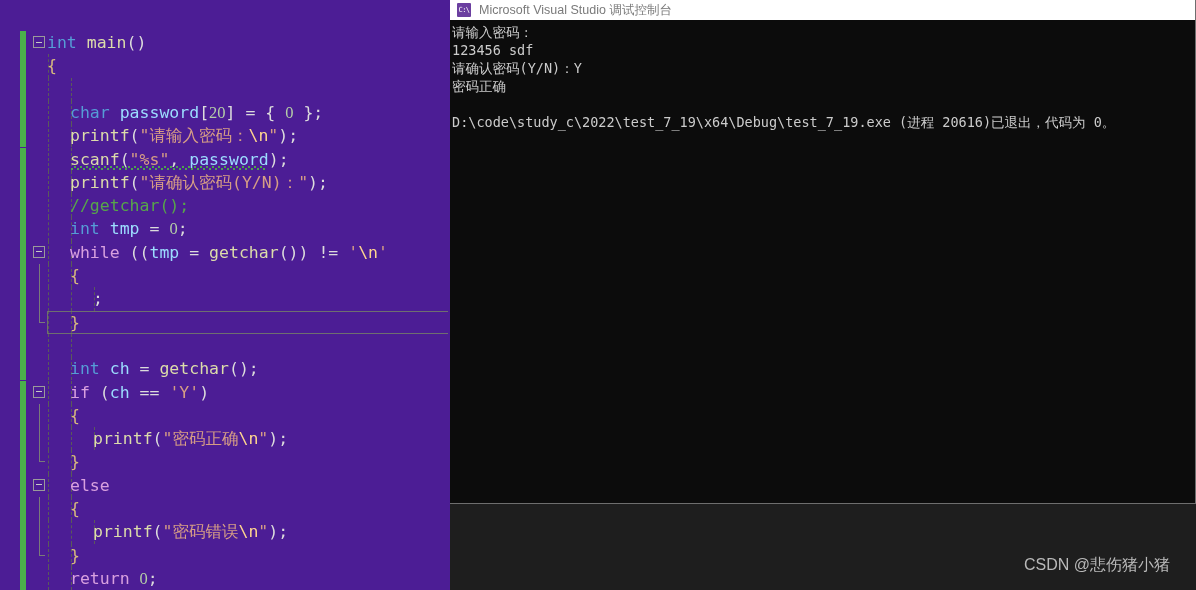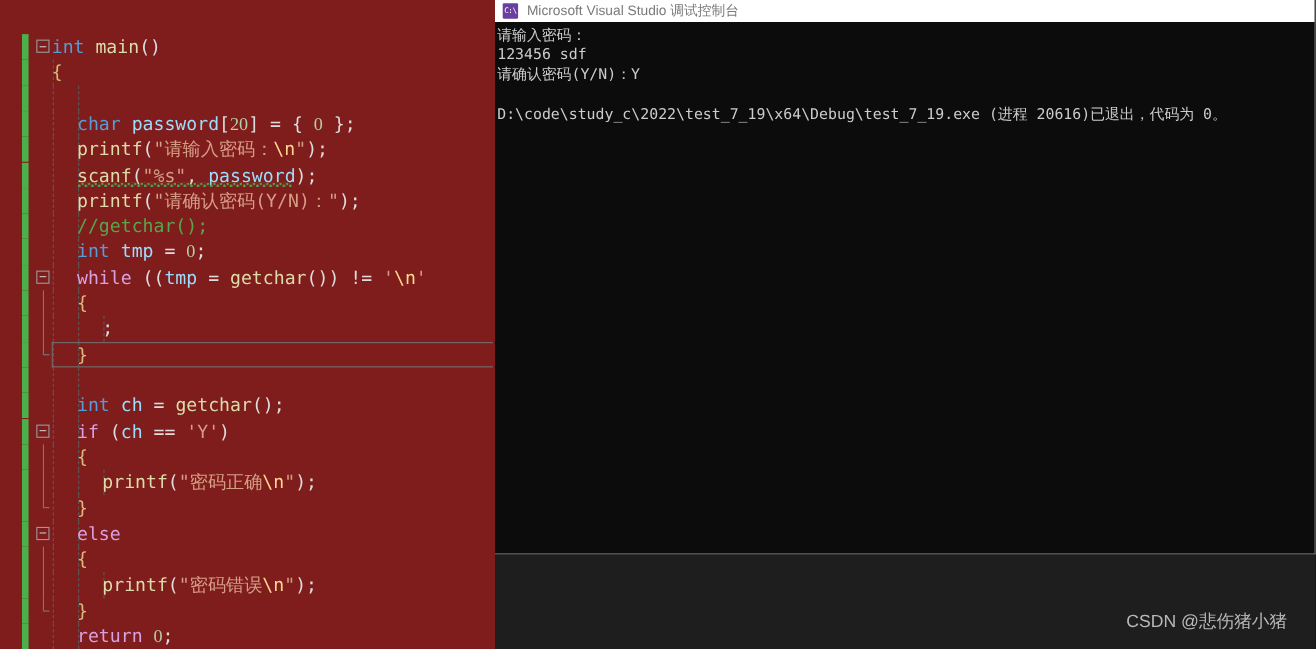--- a/index.html
+++ b/index.html
@@ -7,21 +7,21 @@
     width:1196px;height:590px;
     background:#1e1e1e;
     font-family:"DejaVu Sans Mono","Liberation Mono",monospace;
     overflow:hidden;
     position:relative;
   }
 
   
   #editor{
     position:absolute;left:0;top:0;width:450px;height:590px;
-    background:#7f1d1d;overflow:hidden;
+    background:#4c1d95;overflow:hidden;
   }
   .code-line{
     position:relative;
     height:23.3px;line-height:23.3px;
     white-space:pre;
     font-size:16.5px;
     font-family:"DejaVu Sans Mono","Liberation Mono",monospace;
     color:#dcdcdc;
   }
   .code-text{position:absolute;left:47px;top:0;}
@@ -165,18 +165,19 @@
   <div id="console-titlebar">
     <div id="console-icon">
       <span>C:\</span>
     </div>
     <div id="console-title">Microsoft Visual Studio 调试控制台</div>
   </div>
   <div id="console-body">
       <div class="con-line">请输入密码：</div>
       <div class="con-line">123456 sdf</div>
       <div class="con-line">请确认密码(Y/N)：Y</div>
+      <div class="con-line">密码正确</div>
       <div class="con-line blank"> </div>
       <div class="con-line">D:\code\study_c\2022\test_7_19\x64\Debug\test_7_19.exe (进程 20616)已退出，代码为 0。</div>
     </div>
 </div>
 
 <div id="watermark">CSDN @悲伤猪小猪</div>
 
 </body></html>

